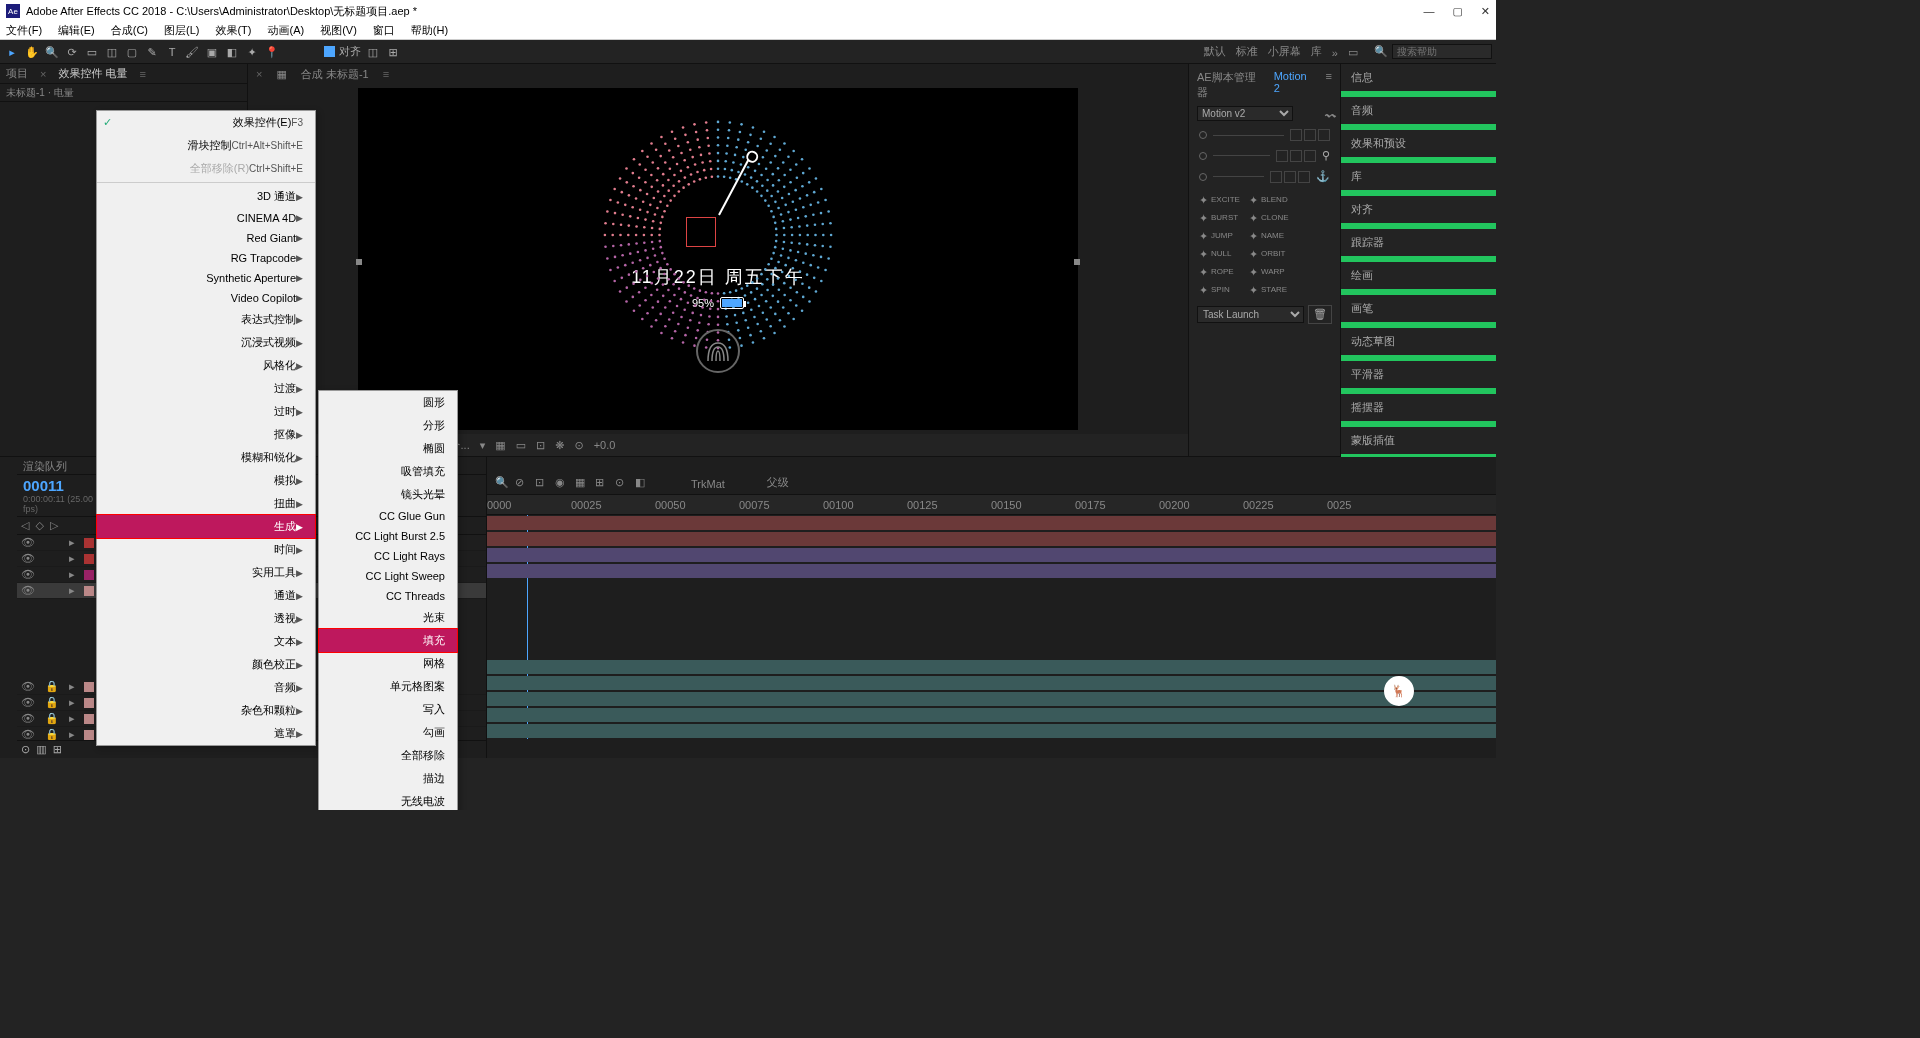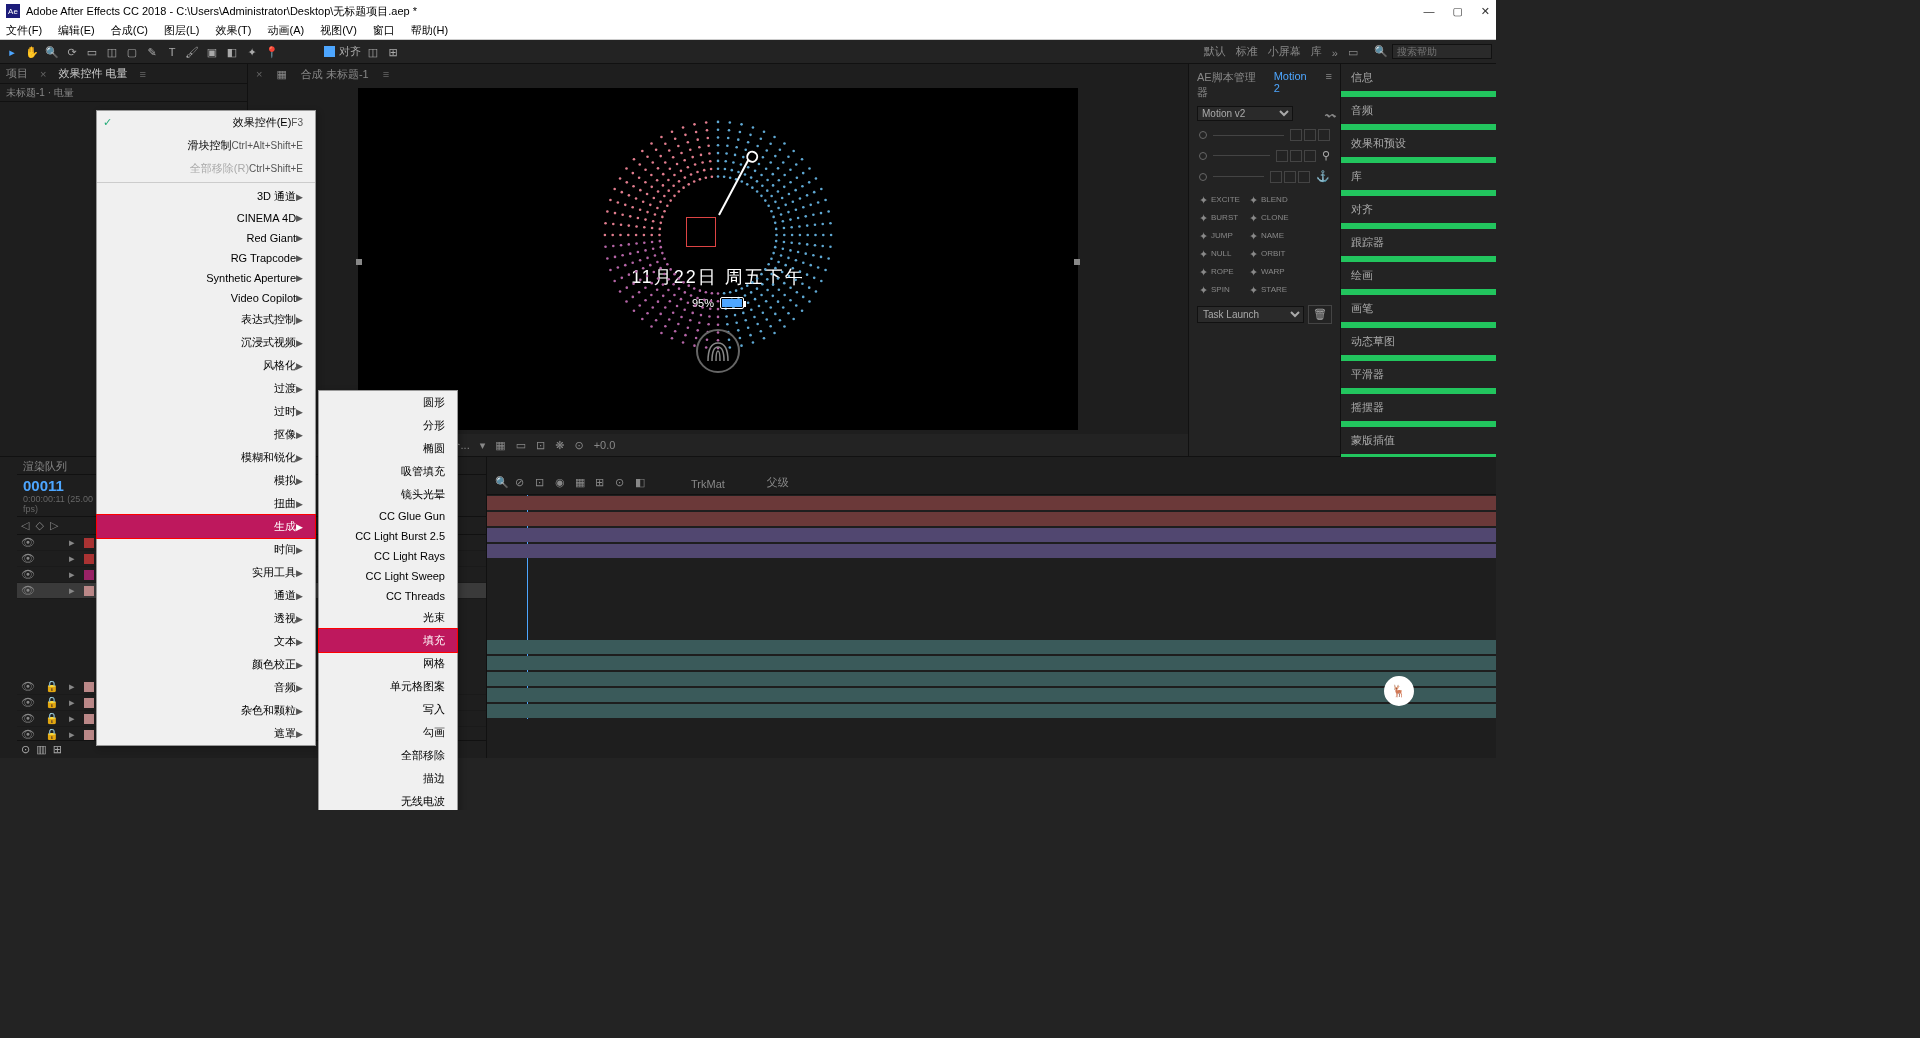--- a/index.html
+++ b/index.html
@@ -980,20 +980,33 @@
       <span class="h-icon">◉</span>
       <span class="h-icon">▦</span>
       <span class="h-icon">⊞</span>
       <span class="h-icon">⊙</span>
       <span class="h-icon">◧</span>
       <span style="width:30px;"></span>
       <span>TrkMat</span>
       <span style="width:30px;"></span>
       <span>父级</span>
     </div>
+    <div class="tl-ruler" id="tl-ruler">
+        <span class="tick" style="left: 0px;">0000</span>
+        <span class="tick" style="left: 84px;">00025</span>
+        <span class="tick" style="left: 168px;">00050</span>
+        <span class="tick" style="left: 252px;">00075</span>
+        <span class="tick" style="left: 336px;">00100</span>
+        <span class="tick" style="left: 420px;">00125</span>
+        <span class="tick" style="left: 504px;">00150</span>
+        <span class="tick" style="left: 588px;">00175</span>
+        <span class="tick" style="left: 672px;">00200</span>
+        <span class="tick" style="left: 756px;">00225</span>
+        <span class="tick" style="left: 840px;">0025</span>
+      </div>
     <div class="tl-tracks" id="tl-tracks">
       <div class="playhead"></div>
     <div class="tl-track">
           <div class="tl-bar bar-red"></div>
         </div>
         <div class="tl-track">
           <div class="tl-bar bar-red"></div>
         </div>
         <div class="tl-track">
           <div class="tl-bar bar-purple"></div>

